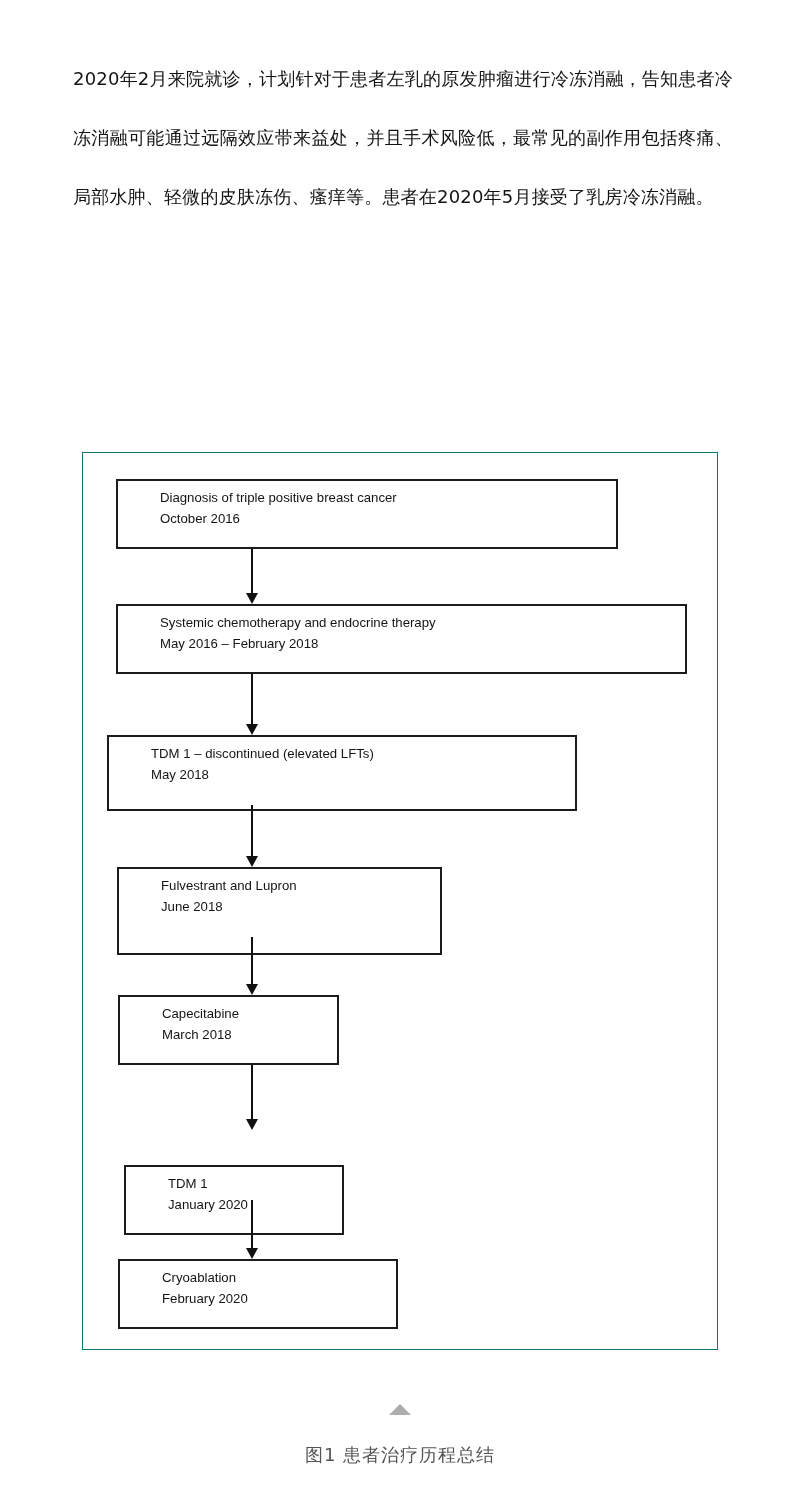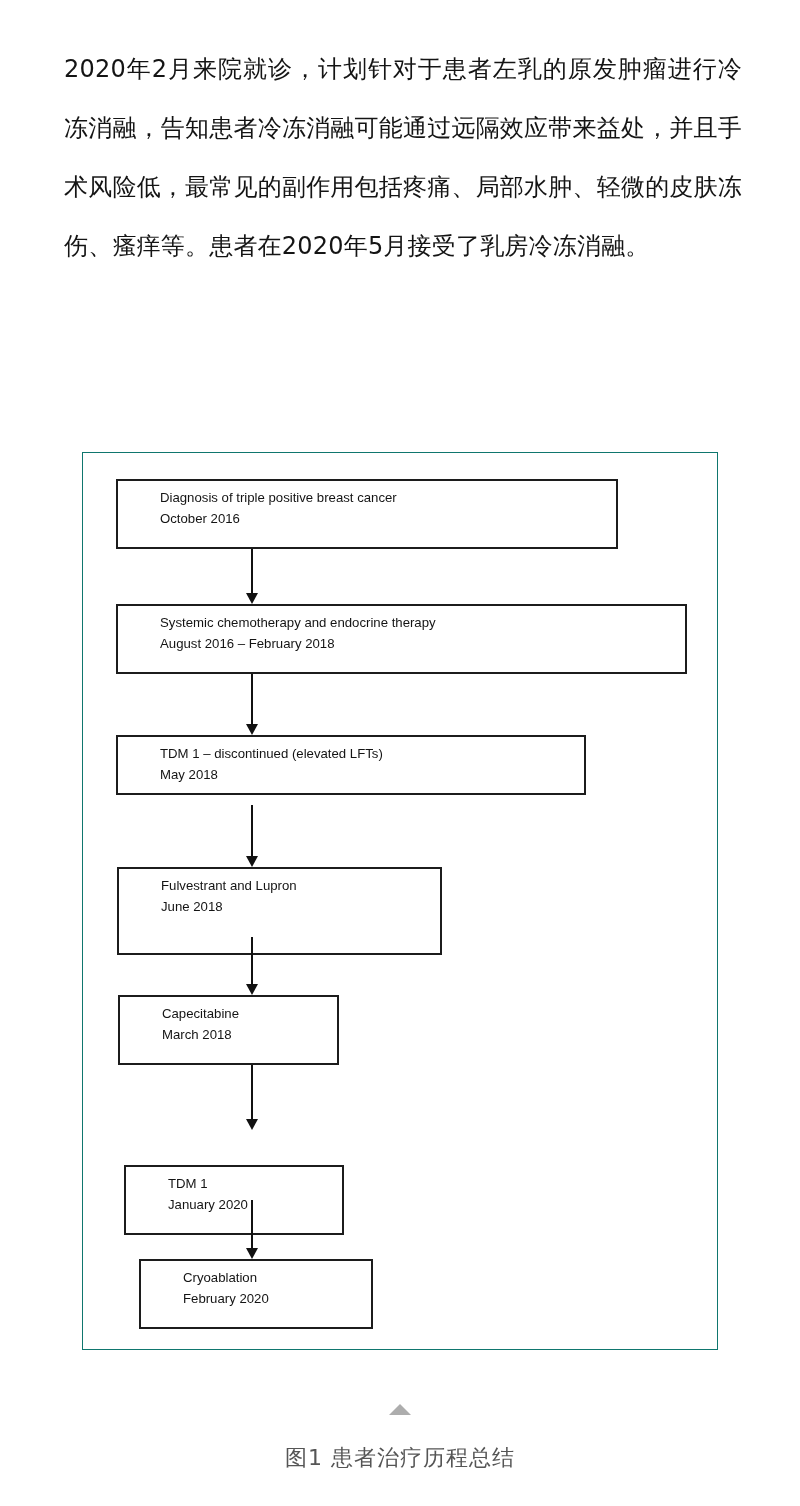--- a/index.html
+++ b/index.html
@@ -17,22 +17,22 @@
   }
 
   
   .article {
     position: absolute;
     left: 58px;
     top: 34px;
     width: 690px;
   }
   .article p {
-    margin: 6px;
-    font-size: 24px;
+    margin: 15px;
+    font-size: 18px;
     line-height: 59px;
     letter-spacing: 0.2px;
     color: #141414;
     text-align: justify;
     text-justify: inter-character;
     word-break: break-all;
     font-family: "DejaVu Sans", "Liberation Sans", sans-serif;
   }
 
   
@@ -105,21 +105,21 @@
     border-left: 11px solid transparent;
     border-right: 11px solid transparent;
     border-bottom: 11px solid #adadad;
   }
   .caption {
     position: absolute;
     left: 0;
     top: 1443px;
     width: 800px;
     text-align: center;
-    font-size: 22px;
+    font-size: 18px;
     letter-spacing: 1px;
     color: #555555;
     font-family: "DejaVu Sans", "Liberation Sans", sans-serif;
   }
 </style>
 </head>
 <body>
 
 <div class="article">
   <p>2020年2月来院就诊，计划针对于患者左乳的原发肿瘤进行冷冻消融，告知患者冷冻消融可能通过远隔效应带来益处，并且手术风险低，最常见的副作用包括疼痛、局部水肿、轻微的皮肤冻伤、瘙痒等。患者在2020年5月接受了乳房冷冻消融。</p>
@@ -132,28 +132,28 @@
       <div class="node-text">Diagnosis of triple positive breast cancer
 October 2016</div>
     </div>
     <div class="arrow" style="left:162px; top:96px; height:55px;">
       <div class="shaft" style="height:44px;"></div>
       <div class="head"></div>
     </div>
 
     <div class="node" style="left:33px; top:151px; width:571px; height:70px;">
       <div class="node-text">Systemic chemotherapy and endocrine therapy
-August 2016 – February 2018</div>
+May 2016 – February 2018</div>
     </div>
     <div class="arrow" style="left:162px; top:221px; height:61px;">
       <div class="shaft" style="height:50px;"></div>
       <div class="head"></div>
     </div>
 
-    <div class="node" style="left:33px; top:282px; width:470px; height:60px;">
+    <div class="node" style="left:24px; top:282px; width:470px; height:76px;">
       <div class="node-text">TDM 1 – discontinued (elevated LFTs)
 May 2018</div>
     </div>
     <div class="arrow" style="left:162px; top:352px; height:62px;">
       <div class="shaft" style="height:51px;"></div>
       <div class="head"></div>
     </div>
 
     <div class="node" style="left:34px; top:414px; width:325px; height:88px;">
       <div class="node-text">Fulvestrant and Lupron
@@ -175,21 +175,21 @@
 
     <div class="node" style="left:41px; top:712px; width:220px; height:70px;">
       <div class="node-text">TDM 1
 January 2020</div>
     </div>
     <div class="arrow" style="left:162px; top:747px; height:59px;">
       <div class="shaft" style="height:48px;"></div>
       <div class="head"></div>
     </div>
 
-    <div class="node" style="left:56px; top:806px; width:234px; height:70px;">
+    <div class="node" style="left:35px; top:806px; width:280px; height:70px;">
       <div class="node-text">Cryoablation
 February 2020</div>
     </div>
 
   </div>
 </div>
 
 <div class="caption-marker"></div>
 <div class="caption">图1  患者治疗历程总结</div>
 

